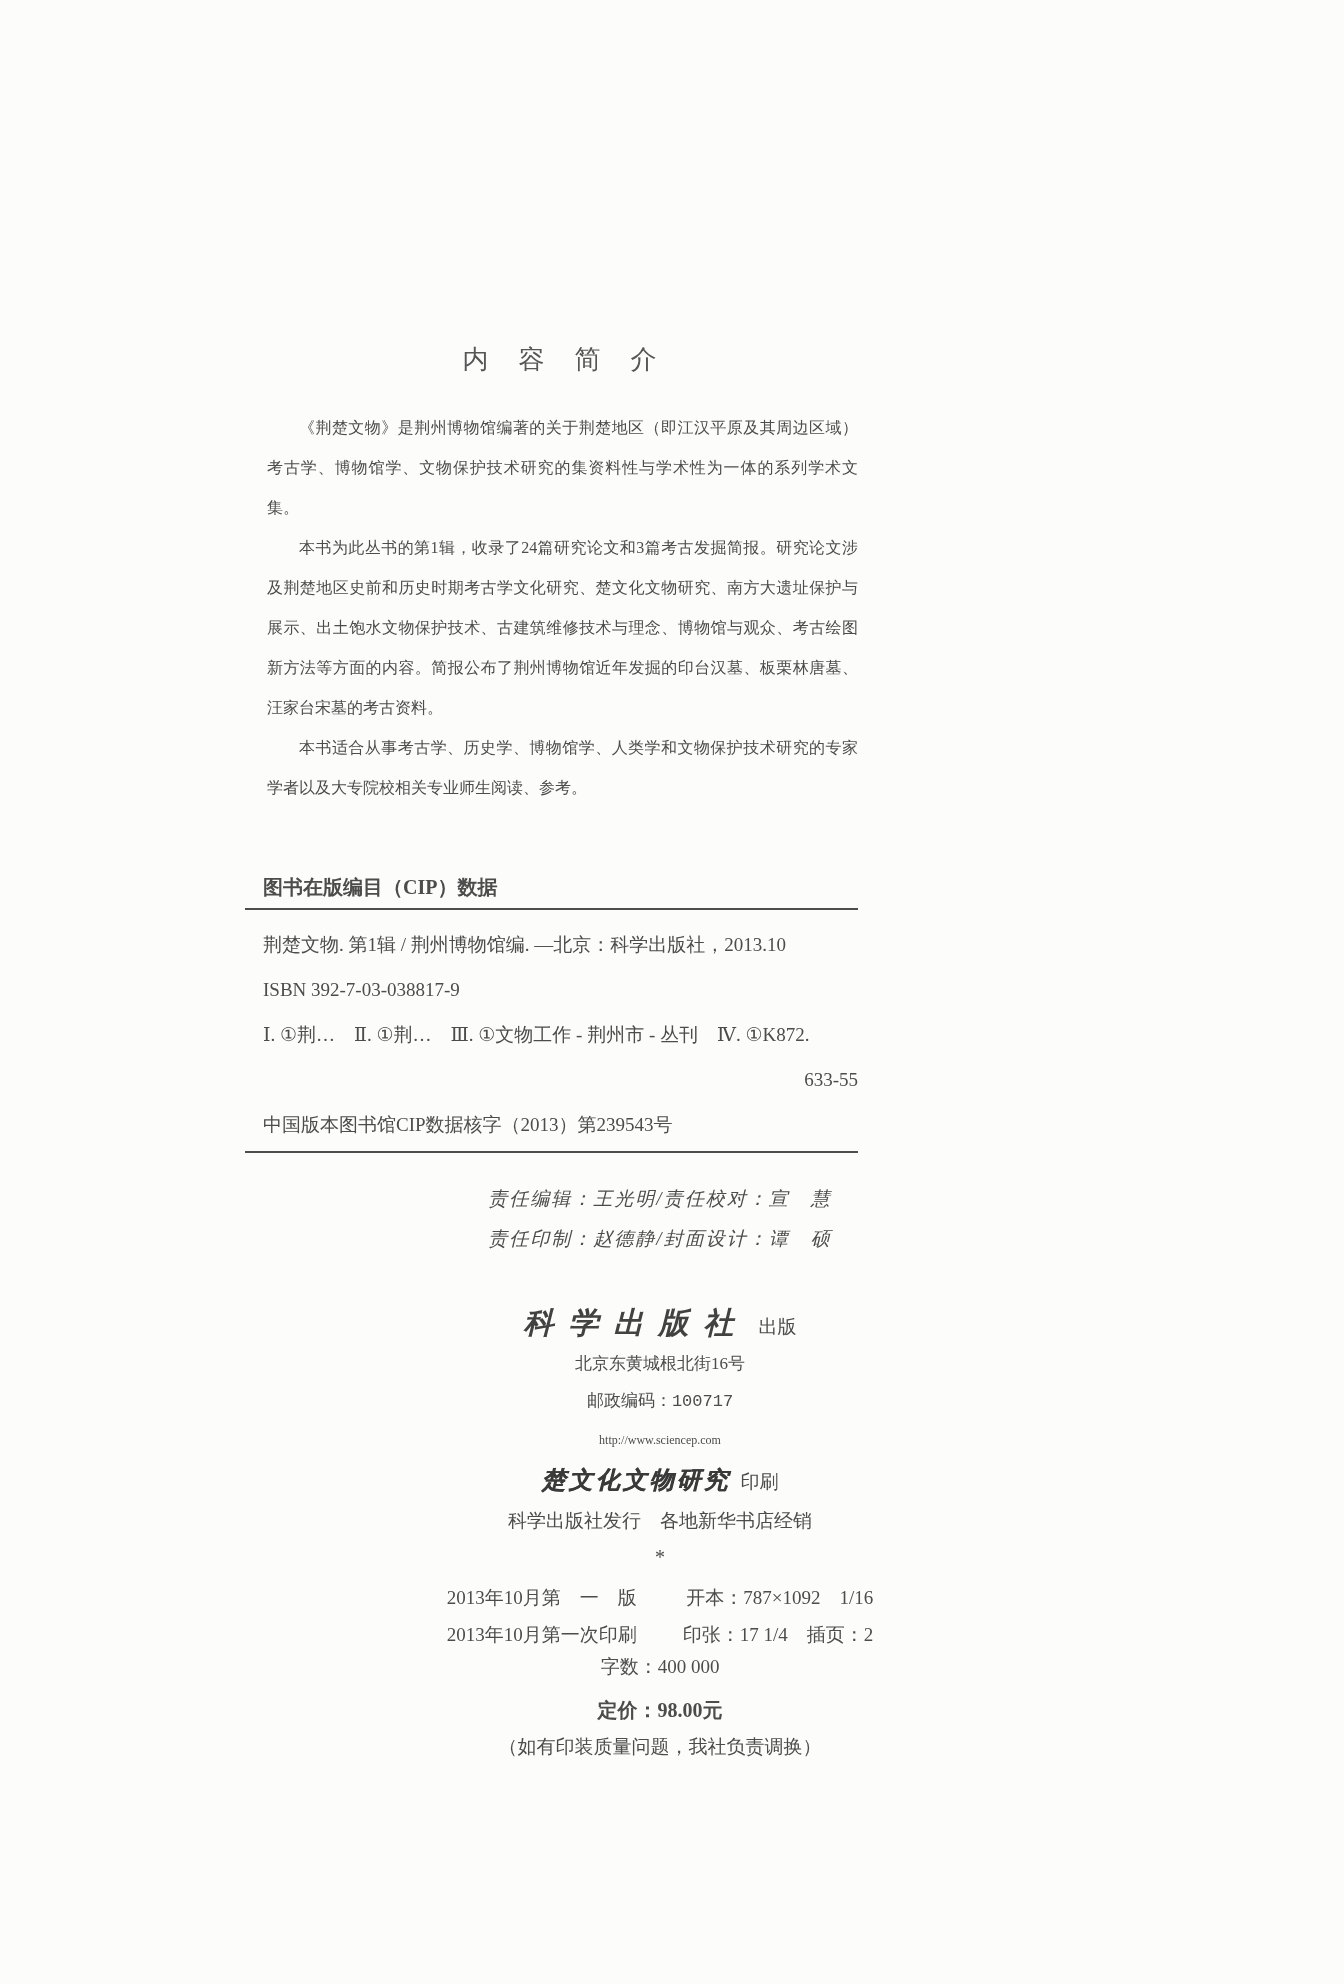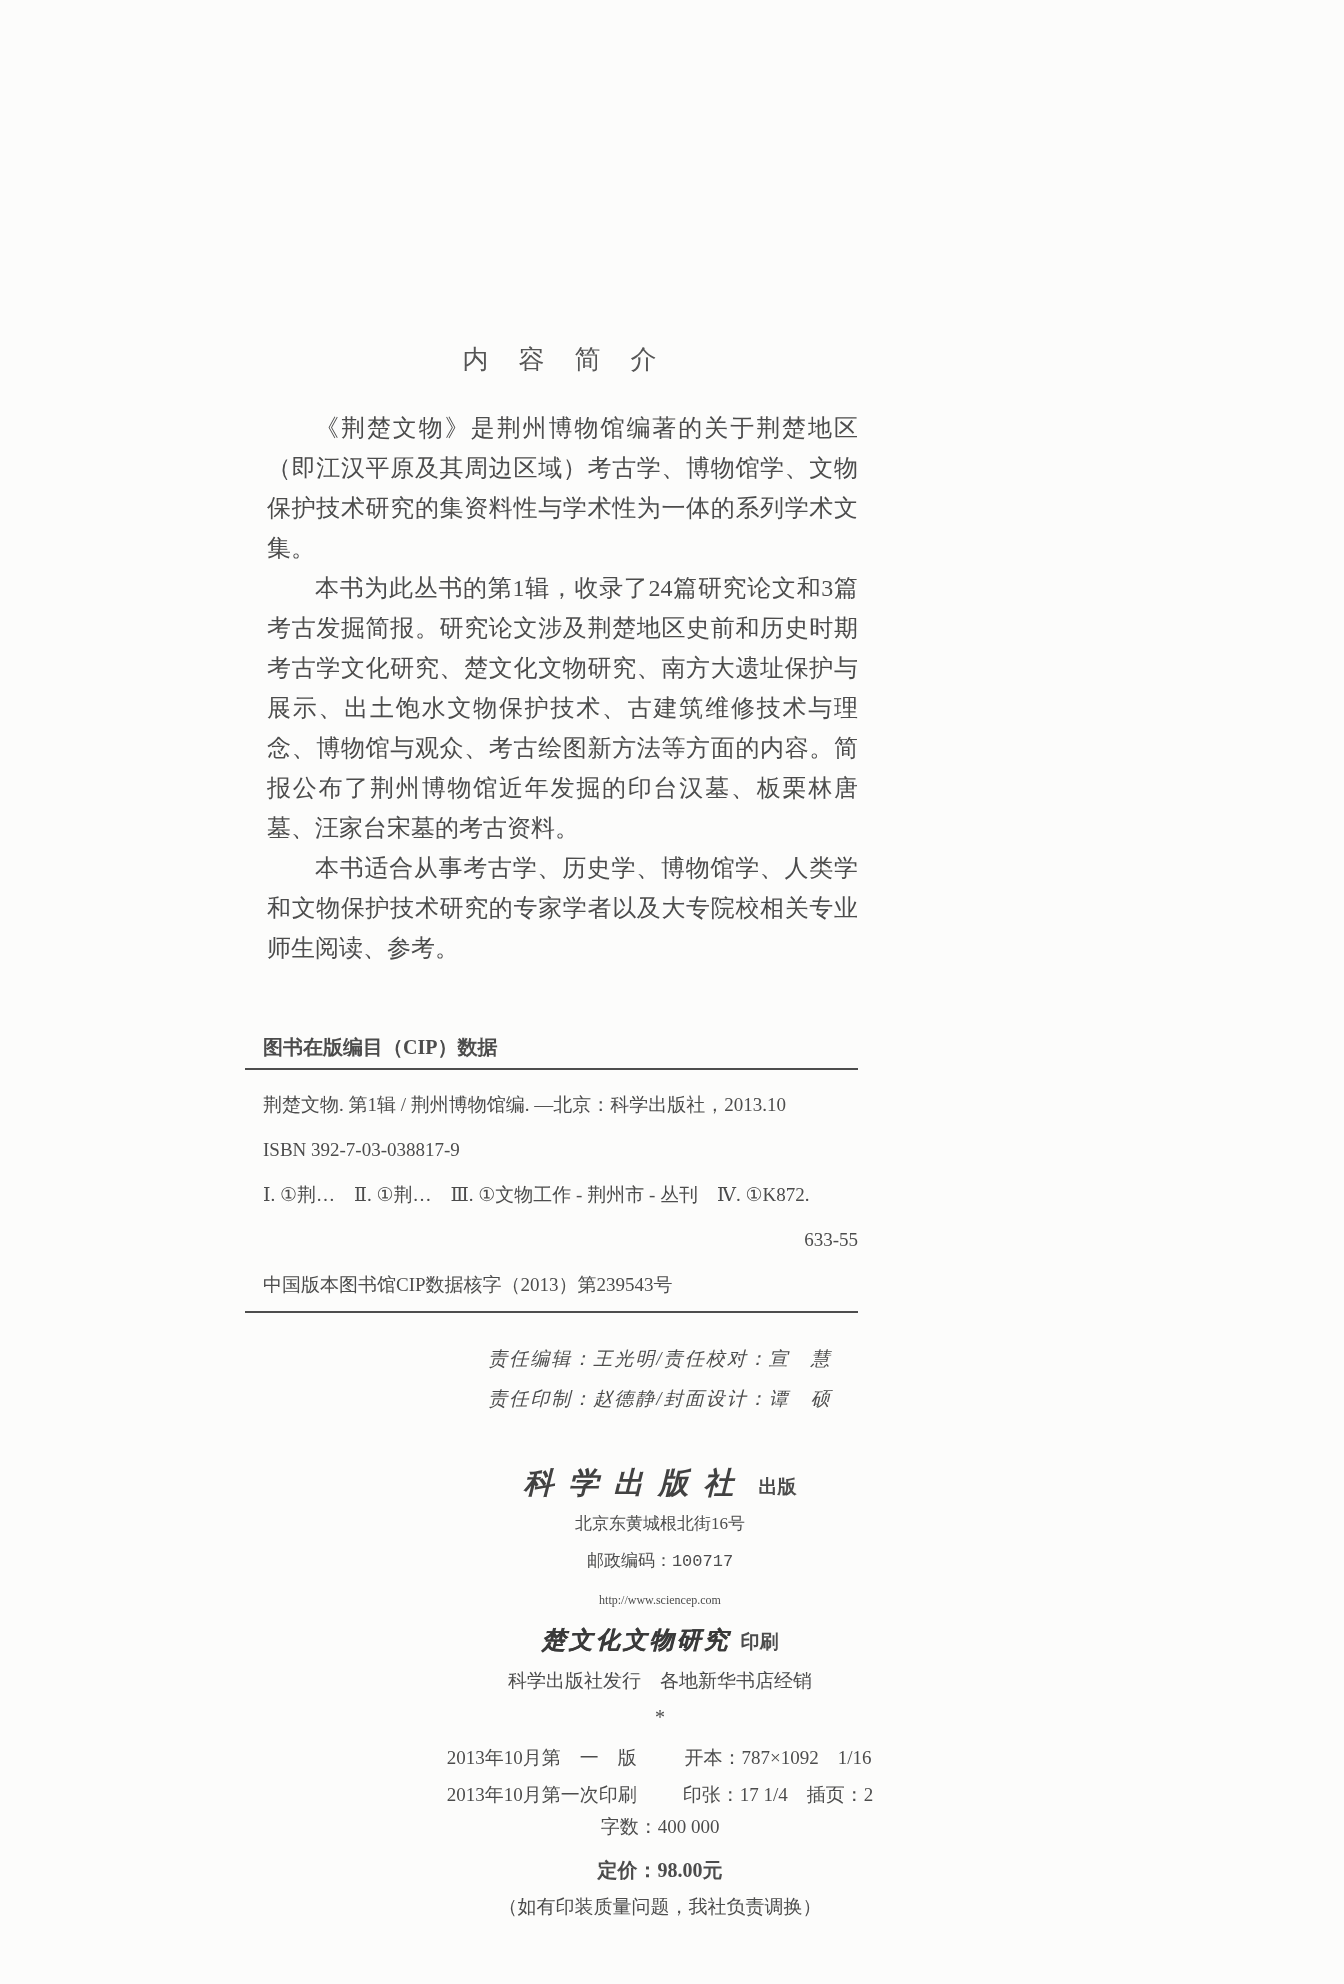--- a/index.html
+++ b/index.html
@@ -13,48 +13,48 @@
   .page{width:1344px;height:1984px;position:relative;}
 
   
   .main-block{margin-left:245px;width:613px;padding-top:342px;}
   .intro-title{
     margin:0;padding-left:18px;
     font-size:26px;font-weight:normal;line-height:36px;height:36px;
     text-align:center;letter-spacing:2px;color:#565656;
   }
   .intro{margin-left:22px;margin-top:30px;}
-  .intro p{margin:0;font-size:24px;line-height:40px;text-align:justify;text-indent:2em;}
+  .intro p{margin:0;font-size:16px;line-height:40px;text-align:justify;text-indent:2em;}
 
   .cip{margin-top:64px;}
   .cip-heading{margin-left:18px;font-size:20px;font-weight:bold;height:30px;line-height:30px;}
   .rule{height:2px;background:#4d4d4d;margin-top:6px;}
   .rule.lower{margin-top:4px;}
   .cip-body{margin-top:12px;font-size:19px;}
   .cip-line{margin-left:18px;line-height:45px;white-space:nowrap;}
   .cip-line.flush{margin-left:0;text-align:right;}
 
   
   .colophon{margin-left:245px;width:830px;text-align:center;}
   .credits{margin-top:26px;display:inline-block;text-align:left;
            font-style:italic;font-size:19px;line-height:40px;letter-spacing:2px;}
   .logotype-line{margin-top:44px;height:40px;line-height:40px;}
   .logotype{font-size:30px;font-weight:bold;font-style:italic;letter-spacing:0.5em;color:#424242;}
-  .suffix{font-size:19px;font-style:normal;font-weight:bold;letter-spacing:normal;margin-left:6px;}
+  .suffix{font-size:19px;font-style:normal;font-weight:normal;letter-spacing:normal;margin-left:6px;}
   .address{margin-top:8px;font-size:17px;line-height:26px;}
   .postcode{margin-top:12px;font-size:17px;line-height:26px;font-family:Liberation Mono, monospace;}
   .url{margin-top:12px;font-size:12px;line-height:26px;}
   .printer-line{margin-top:10px;height:34px;line-height:34px;}
   .printer-logotype{font-size:24px;font-weight:bold;font-style:italic;letter-spacing:3px;color:#3a3a3a;
                     text-shadow:0.6px 0 0 #3a3a3a;}
   .distribution{margin-top:10px;font-size:19px;line-height:28px;}
   .star{margin-top:12px;font-size:20px;height:20px;line-height:20px;}
   .edition-grid{
     margin-top:12px;display:grid;grid-template-columns:auto auto;column-gap:46px;
-    justify-content:center;text-align:center;font-size:19px;line-height:37px;
+    justify-content:center;text-align:right;font-size:19px;line-height:37px;
   }
   .word-count{font-size:19px;line-height:28px;}
   .price{margin-top:14px;font-size:20px;font-weight:bold;line-height:30px;}
   .note{margin-top:8px;font-size:19px;line-height:28px;}
 </style>
 </head>
 <body>
 
 <div class="page">
 

